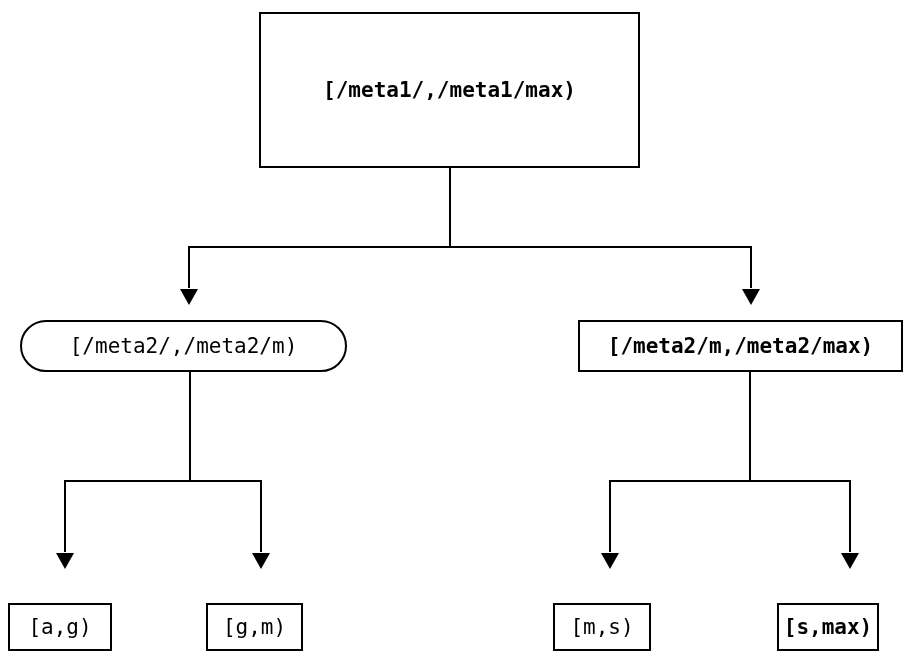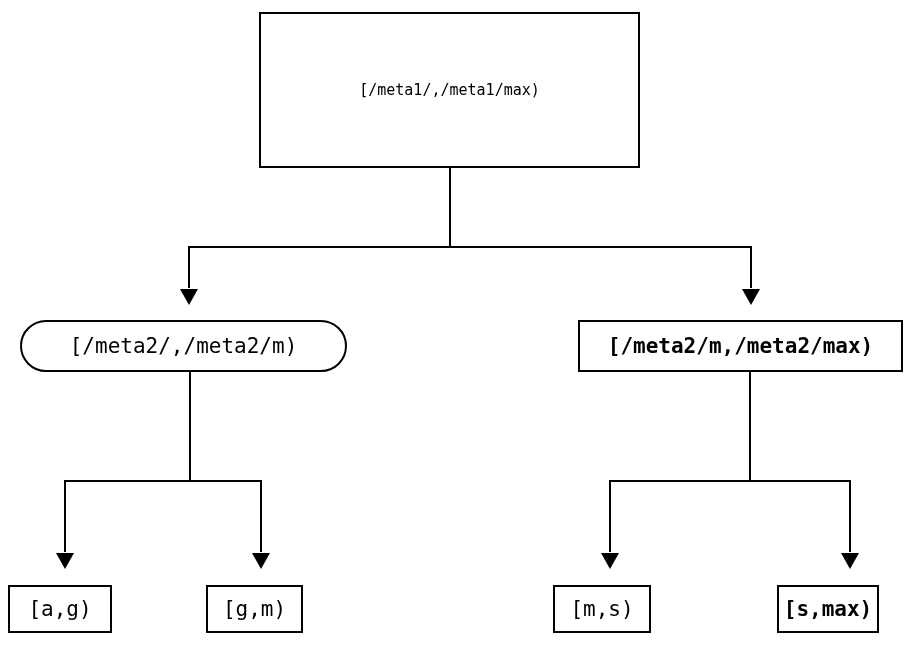--- a/index.html
+++ b/index.html
@@ -35,21 +35,21 @@
     line-height: 1;
     letter-spacing: 0px;
   }
   
   #node-root {
     left: 259px;
     top: 12px;
     width: 381px;
     height: 156px;
   }
-  #node-root .node-label { font-size: 15px; }
+  #node-root .node-label { font-size: 21px; font-weight: bold; }
 
   
   #node-mid-left {
     left: 20px;
     top: 320px;
     width: 327px;
     height: 52px;
     border-radius: 26px;
   }
   #node-mid-right {
@@ -57,21 +57,21 @@
     top: 320px;
     width: 325px;
     height: 52px;
     font-weight: bold;
   }
   #node-mid-left .node-label,
   #node-mid-right .node-label { font-size: 21px; }
 
   
   .leaf {
-    top: 585px;
+    top: 603px;
     height: 48px;
   }
   .leaf .node-label { font-size: 21px; }
   #node-leaf-ag { left: 8px;   width: 104px; }
   #node-leaf-gm { left: 206px; width: 97px; }
   #node-leaf-ms { left: 553px; width: 98px; }
   #node-leaf-smax { left: 777px; width: 102px; font-weight: bold; }
 
   
   .vline {

